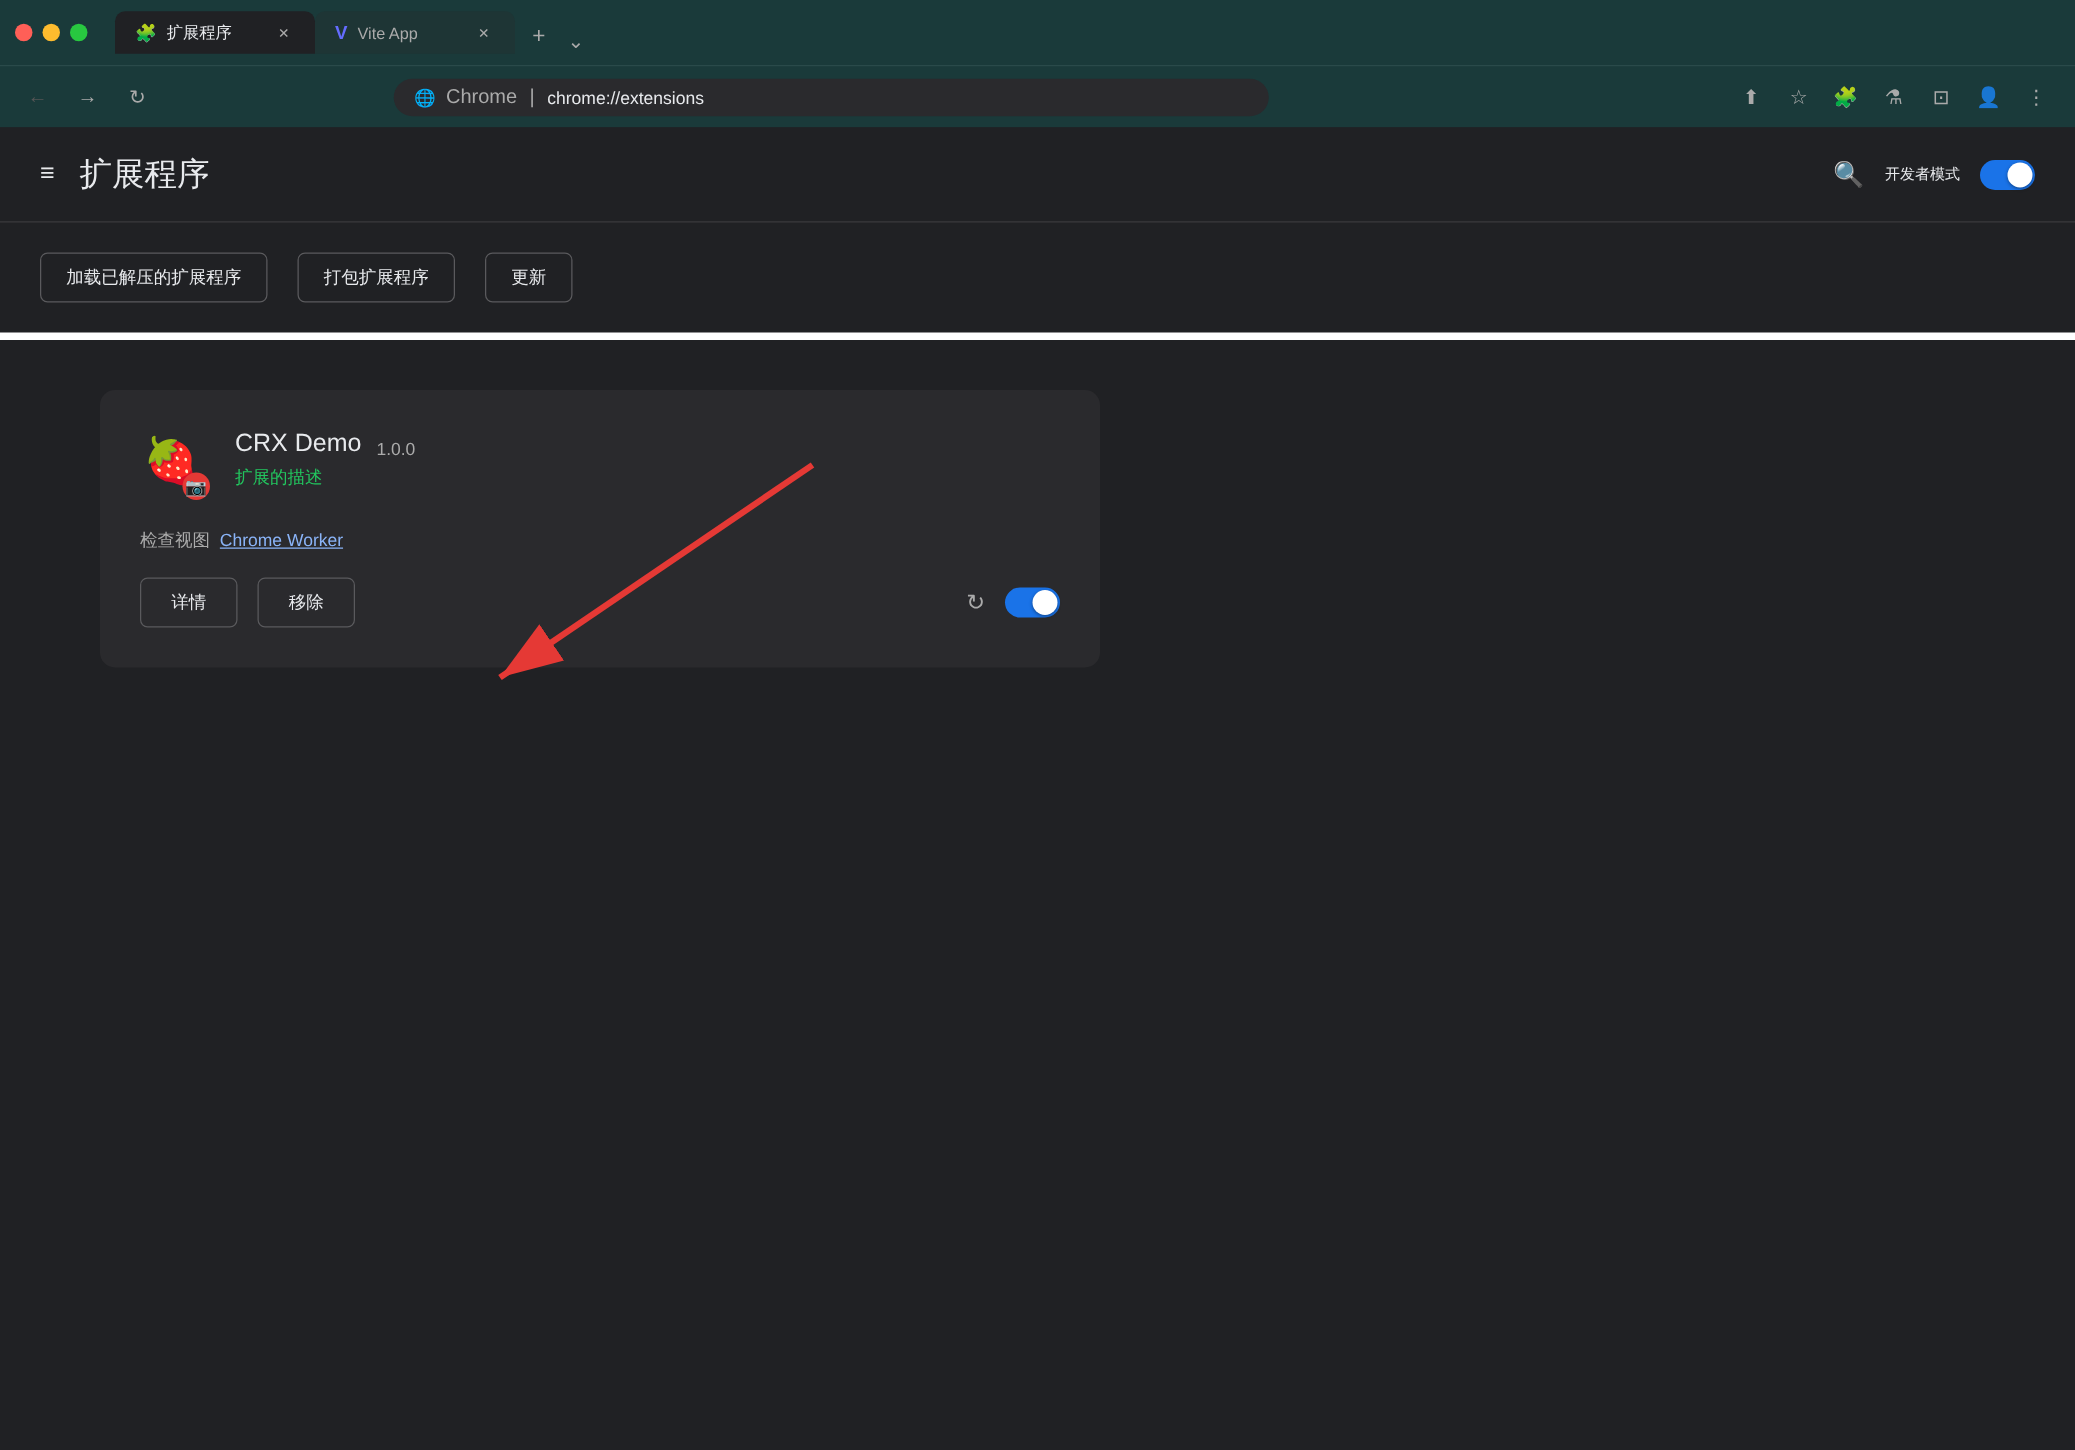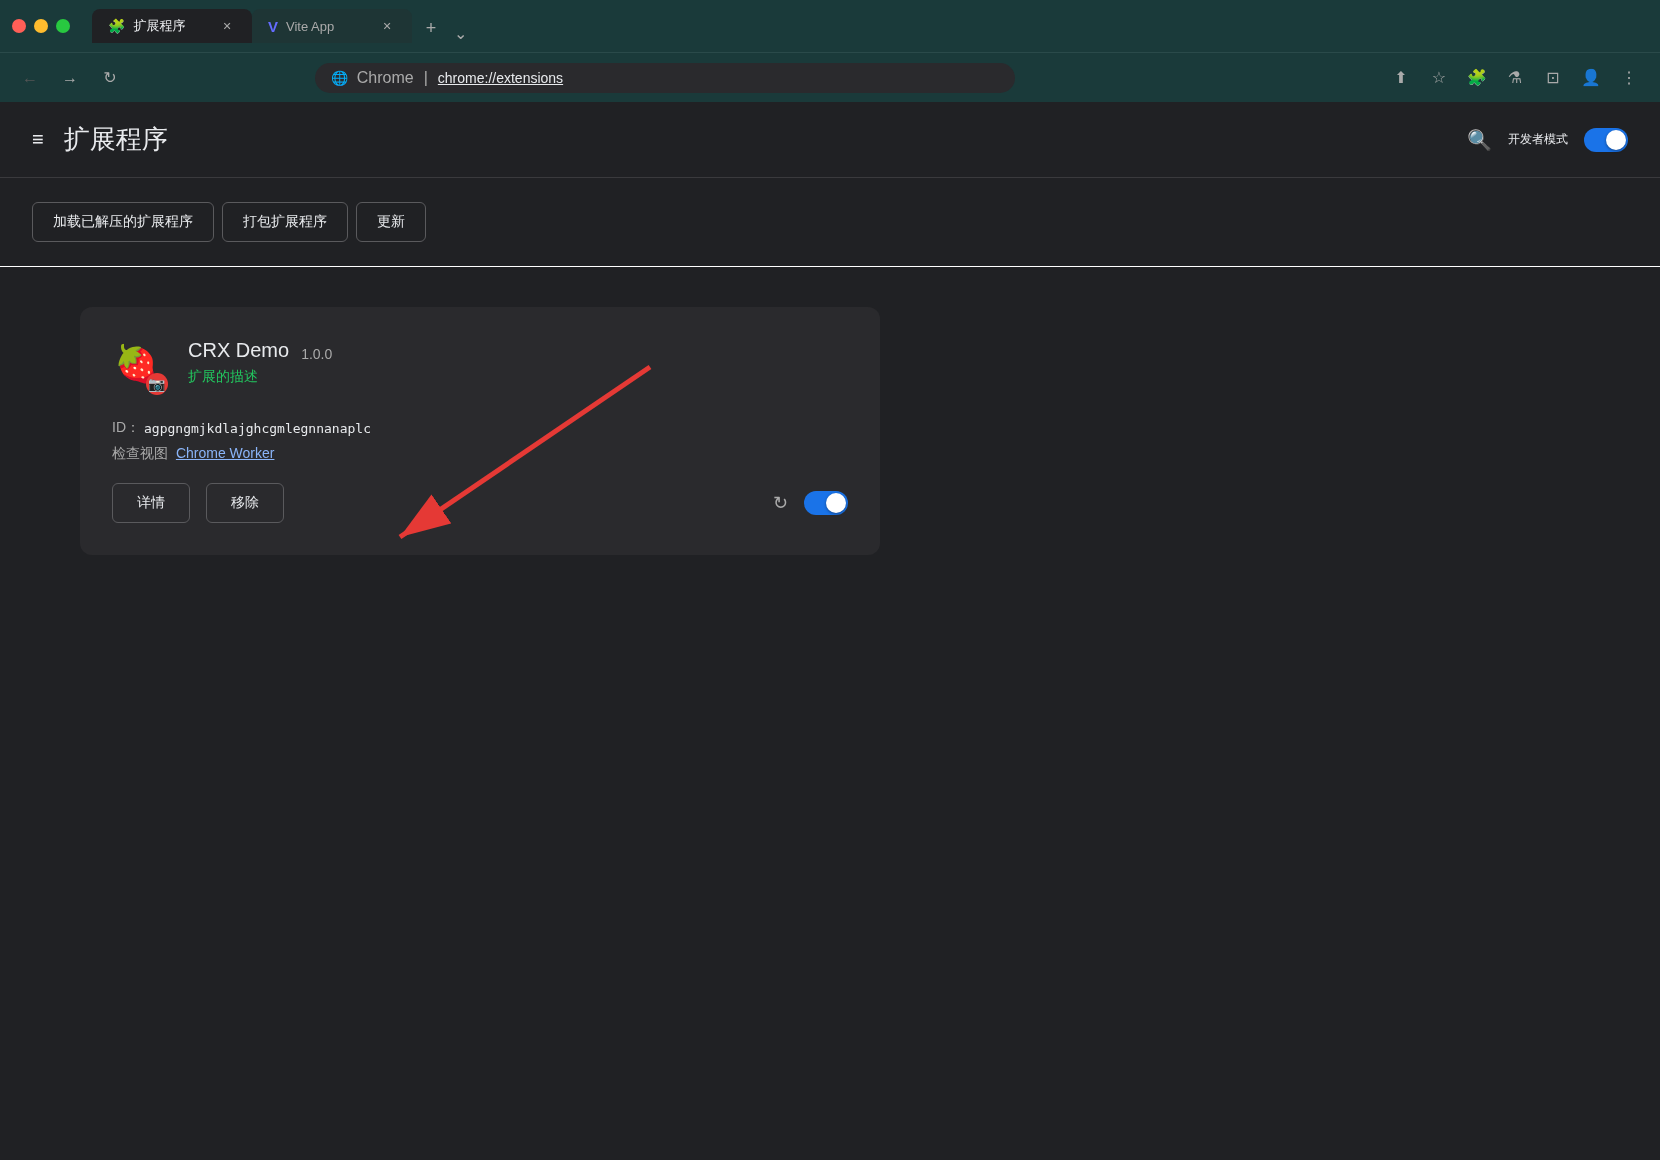--- a/index.html
+++ b/index.html
@@ -26,40 +26,40 @@
     .tab-close { width: 18px; height: 18px; border-radius: 50%; display: flex; align-items: center; justify-content: center; font-size: 11px; cursor: pointer; color: #aaa; }
     .tab-new { width: 30px; height: 30px; display: flex; align-items: center; justify-content: center; font-size: 18px; color: #aaa; cursor: pointer; margin-left: 4px; border-radius: 50%; }
     .tab-more { color: #aaa; font-size: 16px; cursor: pointer; margin-left: 8px; }
 
     
     .address-bar { background: #1a3a3a; display: flex; align-items: center; padding: 6px 16px; gap: 12px; min-height: 50px; border-top: 1px solid #2a4a4a; }
     .nav-btn { width: 28px; height: 28px; display: flex; align-items: center; justify-content: center; color: #aaa; cursor: pointer; border-radius: 50%; font-size: 16px; }
     .nav-btn.disabled { color: #555; cursor: default; }
     .url-bar { flex: 1; background: #2a2a2d; border-radius: 20px; display: flex; align-items: center; padding: 6px 16px; gap: 8px; max-width: 700px; margin: 0 auto; }
     .url-icon { font-size: 14px; color: #aaa; }
-    .url-text { font-size: 14px; color: #e8eaed; flex: 1; text-decoration: underline; }
+    .url-text { font-size: 14px; color: #e8eaed; flex: 1; }
     .url-brand { color: #aaa; text-align: center; }
     .address-actions { display: flex; gap: 8px; align-items: center; margin-left: auto; }
     .addr-btn { width: 30px; height: 30px; display: flex; align-items: center; justify-content: center; color: #aaa; cursor: pointer; border-radius: 50%; font-size: 16px; }
 
     
     .main-content { flex: 1; background: #202124; overflow-y: auto; }
 
     
     .ext-header { display: flex; align-items: center; padding: 20px 32px; border-bottom: 1px solid #3a3a3d; background: #202124; }
     .hamburger { font-size: 20px; color: #e8eaed; cursor: pointer; margin-right: 20px; }
     .ext-title { font-size: 26px; font-weight: 500; color: #e8eaed; flex: 1; }
     .header-actions { display: flex; align-items: center; gap: 16px; }
     .search-btn { color: #aaa; cursor: pointer; font-size: 20px; }
     .dev-mode-label { font-size: 12px; color: #e8eaed; }
     .toggle-switch { width: 44px; height: 24px; background: #1a73e8; border-radius: 12px; position: relative; cursor: pointer; }
     .toggle-knob { width: 20px; height: 20px; background: white; border-radius: 50%; position: absolute; top: 2px; right: 2px; box-shadow: 0 1px 3px rgba(0,0,0,0.4); }
 
     
-    .toolbar { display: flex; gap: 8px; padding: 24px 32px; border-bottom: 1px solid #ffffff; }
+    .toolbar { display: flex; gap: 24px; padding: 24px 32px; border-bottom: 6px solid #ffffff; }
     .toolbar-btn { padding: 10px 20px; border: 1px solid #5a5a5d; border-radius: 6px; background: transparent; color: #e8eaed; font-size: 14px; cursor: pointer; white-space: nowrap; }
 
     
     .ext-list-area { padding: 40px 80px; }
     .ext-section-title { font-size: 16px; color: #aaa; margin-bottom: 24px; }
 
     
     .ext-card { background: #2a2a2d; border-radius: 12px; padding: 32px; max-width: 800px; position: relative; }
     .ext-card-top { display: flex; align-items: flex-start; gap: 20px; margin-bottom: 24px; }
     .ext-icon-wrap { position: relative; width: 56px; height: 56px; flex-shrink: 0; }
@@ -182,24 +182,20 @@
           <div class="ext-info">
             <div class="ext-name-row">
               <span class="ext-name">CRX Demo</span>
               <span class="ext-version">1.0.0</span>
             </div>
             <div class="ext-desc">扩展的描述</div>
           </div>
         </div>
 
         <div class="ext-details">
-          <div class="ext-id-row">
-            <span class="ext-id-label">ID：</span>
-            <span class="ext-id-value">agpgngmjkdlajghcgmlegnnanaplc</span>
-          </div>
           <div class="ext-inspect-row">
             <span>检查视图</span>
             <span style="margin-left:4px;"> </span>
             <a class="ext-inspect-link">Chrome Worker</a>
           </div>
         </div>
 
         <div class="ext-card-footer">
           <button class="ext-btn">详情</button>
           <button class="ext-btn">移除</button>

